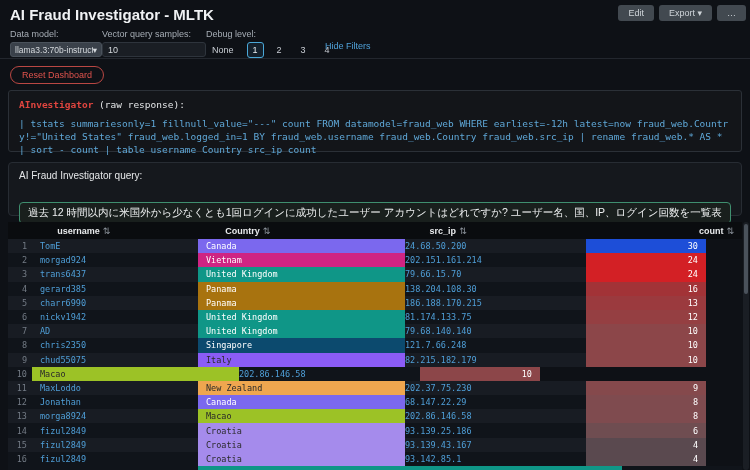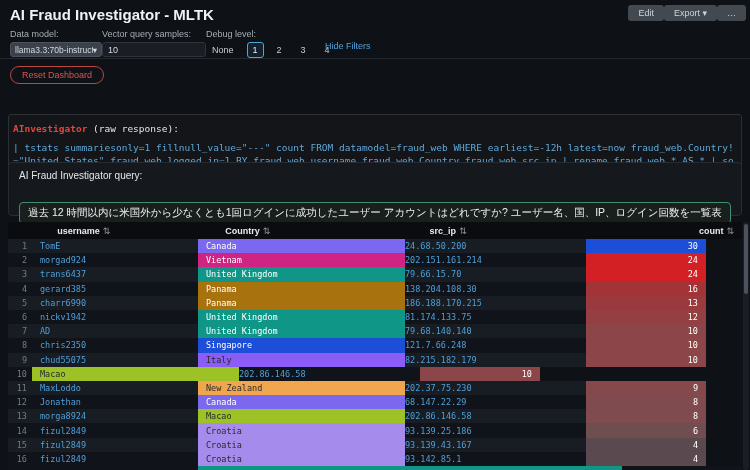--- a/index.html
+++ b/index.html
@@ -2,41 +2,41 @@
 <html><head>
 <meta charset="utf-8">
 <style>
   * { margin:0; padding:0; box-sizing:border-box; }
   html,body { width:750px; height:470px; overflow:hidden; }
   body { background:#0e1116; font-family:"Liberation Sans", sans-serif; color:#d5d9dd; position:relative; }
 
   
   .topbar { position:absolute; left:0; top:0; width:750px; height:28px; }
   .title { position:absolute; left:10px; top:6px; font-size:15px; font-weight:bold; color:#f0f2f4; }
-  .topbtns { position:absolute; right:4px; top:5px; display:flex; }
+  .topbtns { position:absolute; right:4px; top:5px; display:flex; gap:5px; }
   .tbtn { background:#424950; color:#cfd4d9; border:none; border-radius:3px; font-size:9px; padding:3px 10px; font-family:"Liberation Sans",sans-serif; cursor:pointer; }
 
   
   .filters { position:absolute; left:10px; top:29px; width:740px; height:28px; display:flex; }
   .fgroup { display:flex; flex-direction:column; gap:3px; }
   .flabel { font-size:9px; color:#a6adb5; }
   .dropdown { width:92px; height:16px; background:#3a414a; border:1px solid #4a525b; border-radius:3px; font-size:8.5px; color:#d5d9dd; display:flex; align-items:center; padding:0 4px; justify-content:space-between; cursor:pointer; }
   .dropdown .val { overflow:hidden; white-space:nowrap; }
   .textinput { width:104px; height:16px; background:#1a1e24; border:1px solid #2e343c; border-radius:3px; color:#d5d9dd; font-size:9px; padding:0 5px; font-family:"Liberation Sans",sans-serif; }
   .debugrow { display:flex; align-items:center; gap:7px; height:16px; }
   .dbtn { font-size:9px; color:#c9ced4; padding:2px 5px; border:1px solid transparent; border-radius:3px; cursor:pointer; }
   .dbtn.selected { border-color:#4aa8d8; background:#14202b; color:#e8ecef; }
   .hidefilters { position:absolute; left:325px; top:41px; font-size:9px; color:#4fa1d8; cursor:pointer; }
   .divider { position:absolute; left:0; top:58px; width:750px; height:1px; background:#23272e; }
 
   
   .resetbtn { position:absolute; left:10px; top:66px; border:1px solid #b94743; color:#e0534d; background:transparent; border-radius:10px; font-size:9px; padding:3px 11px; font-family:"Liberation Sans",sans-serif; cursor:pointer; }
 
   
-  .rawpanel { position:absolute; left:8px; top:90px; width:734px; height:62px; background:#131519; border:1px solid #2b3037; border-radius:3px; padding:8px 4px; font-family:"DejaVu Sans Mono", monospace;margin-top:24px; }
+  .rawpanel { position:absolute; left:8px; top:90px; width:734px; height:62px; background:#131519; border:1px solid #2b3037; border-radius:3px; padding:8px 10px; font-family:"DejaVu Sans Mono", monospace; }
   .rawtitle { font-size:9.5px; color:#e4e6e8; margin-bottom:8px; }
   .rawtitle .ai { color:#e1453f; font-weight:bold; }
   .rawquery { font-size:9.5px; color:#5fa8d8; line-height:1.35; word-break:break-all; }
 
   
   .aipanel { position:absolute; left:8px; top:162px; width:734px; height:54px; background:#15181d; border:1px solid #272c33; border-radius:4px; padding:7px 10px; }
   .ailabel { font-size:10px; color:#e4e6e8; margin-bottom:21px; }
   .aiinput { width:100%; height:22px; background:#191f1d; border:1px solid #3f8f6f; border-radius:4px; color:#eef0f1; font-size:10.5px; padding:0 8px; font-family:"Liberation Sans",sans-serif; }
 
   
@@ -172,21 +172,21 @@
     <div class="c-num">7</div>
     <div class="c-user">AD</div>
     <div class="c-country" style="background: rgb(15, 150, 135); color: rgb(255, 255, 255);">United Kingdom</div>
     <div class="c-ip">79.68.140.140</div>
     <div class="c-count" style="background: rgb(140, 70, 73);">10</div>
   </div>
 
   <div class="trow row even">
     <div class="c-num">8</div>
     <div class="c-user">chris2350</div>
-    <div class="c-country" style="background: #1d4ed8; color: rgb(255, 255, 255);">Singapore</div>
+    <div class="c-country" style="background: #0c4a6e; color: rgb(255, 255, 255);">Singapore</div>
     <div class="c-ip">121.7.66.248</div>
     <div class="c-count" style="background: rgb(140, 70, 73);">10</div>
   </div>
 
   <div class="trow row odd">
     <div class="c-num">9</div>
     <div class="c-user">chud55075</div>
     <div class="c-country" style="background: #8b5cf6; color: rgb(42, 42, 42);">Italy</div>
     <div class="c-ip">82.215.182.179</div>
     <div class="c-count" style="background: rgb(140, 70, 73);">10</div>

